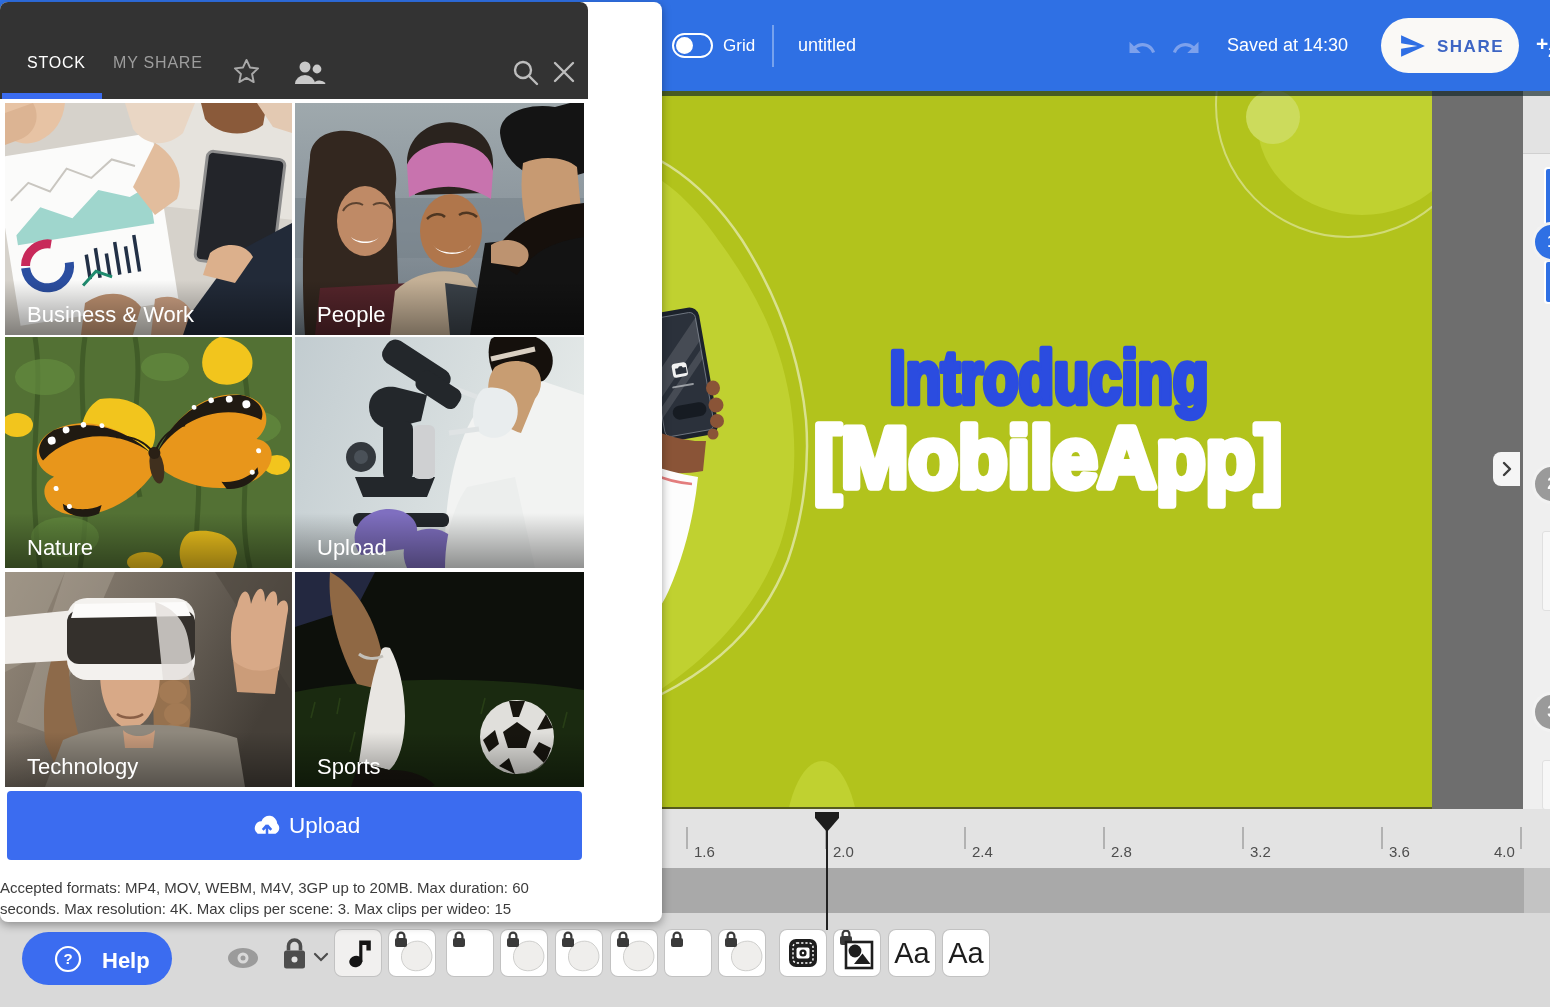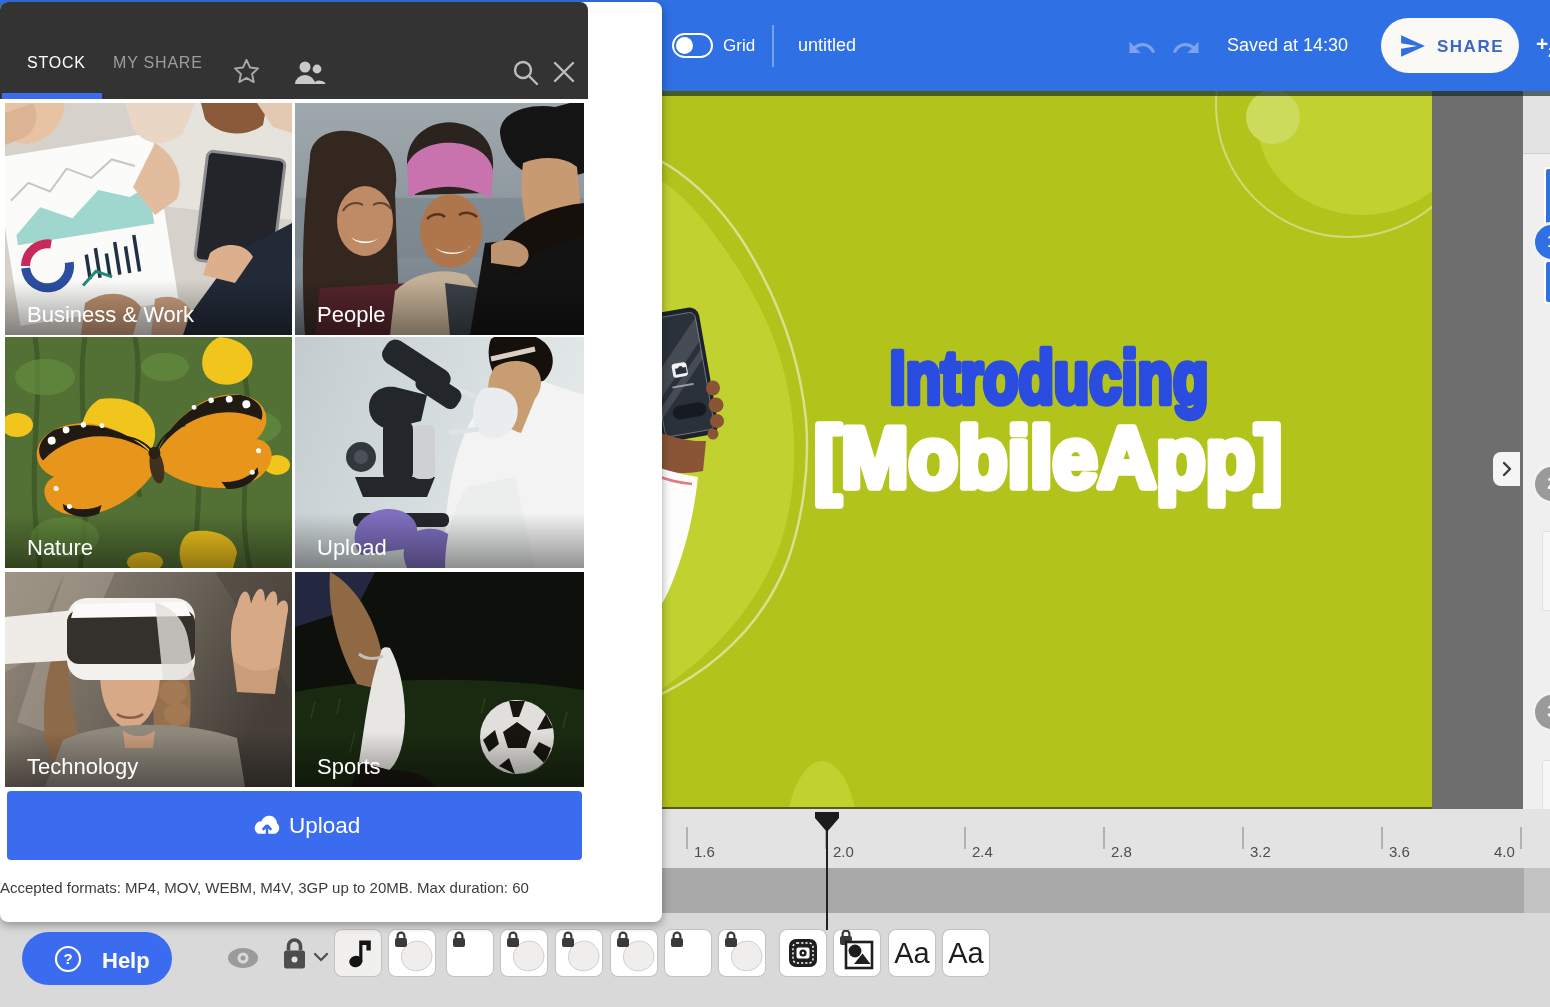--- a/index.html
+++ b/index.html
@@ -502,13 +502,14 @@
     <div class="cap">Sports</div>
   </div>
   <div id="upload">
       <svg style="position:absolute;left:243px;top:22px" width="34" height="26" viewBox="0 0 40 30">
         <path d="M32 12 a9.5 9.5 0 0 0 -18.5 -2.5 a8 8 0 0 0 -4.5 14.5 h21 a7.2 7.2 0 0 0 2 -12 z" fill="#fff"></path>
         <path d="M20 25 v-10 M20 14 l-5 5.5 M20 14 l5 5.5" stroke="#3b6cf0" stroke-width="3" fill="none"></path>
       </svg>
       <span id="uploadtxt">Upload</span>
     </div>
   <div class="note" style="top:877px">Accepted formats: MP4, MOV, WEBM, M4V, 3GP up to 20MB. Max duration: 60</div>
+  <div class="note" style="top:898px">seconds. Max resolution: 4K. Max clips per scene: 3. Max clips per wideo: 15</div>
 </div>
 
 </body></html>

